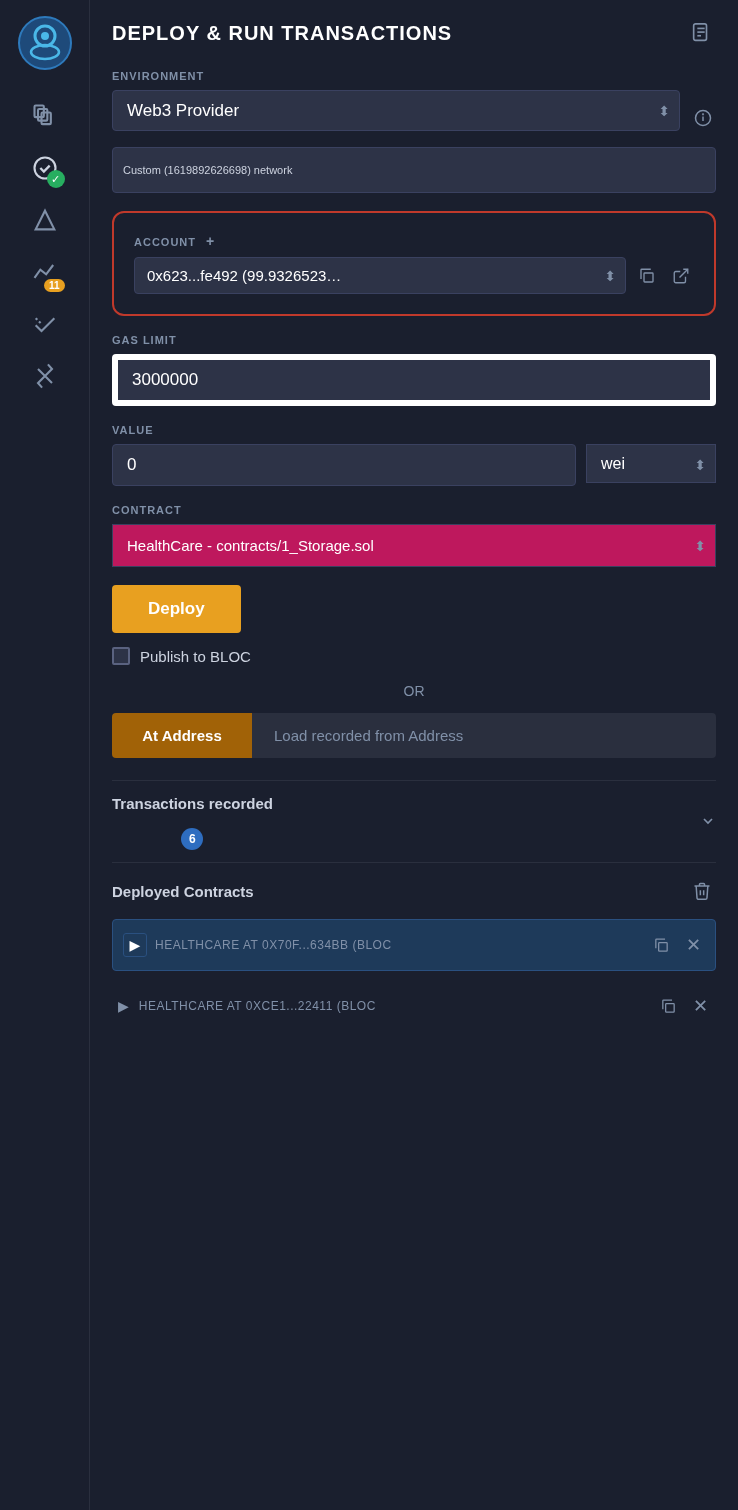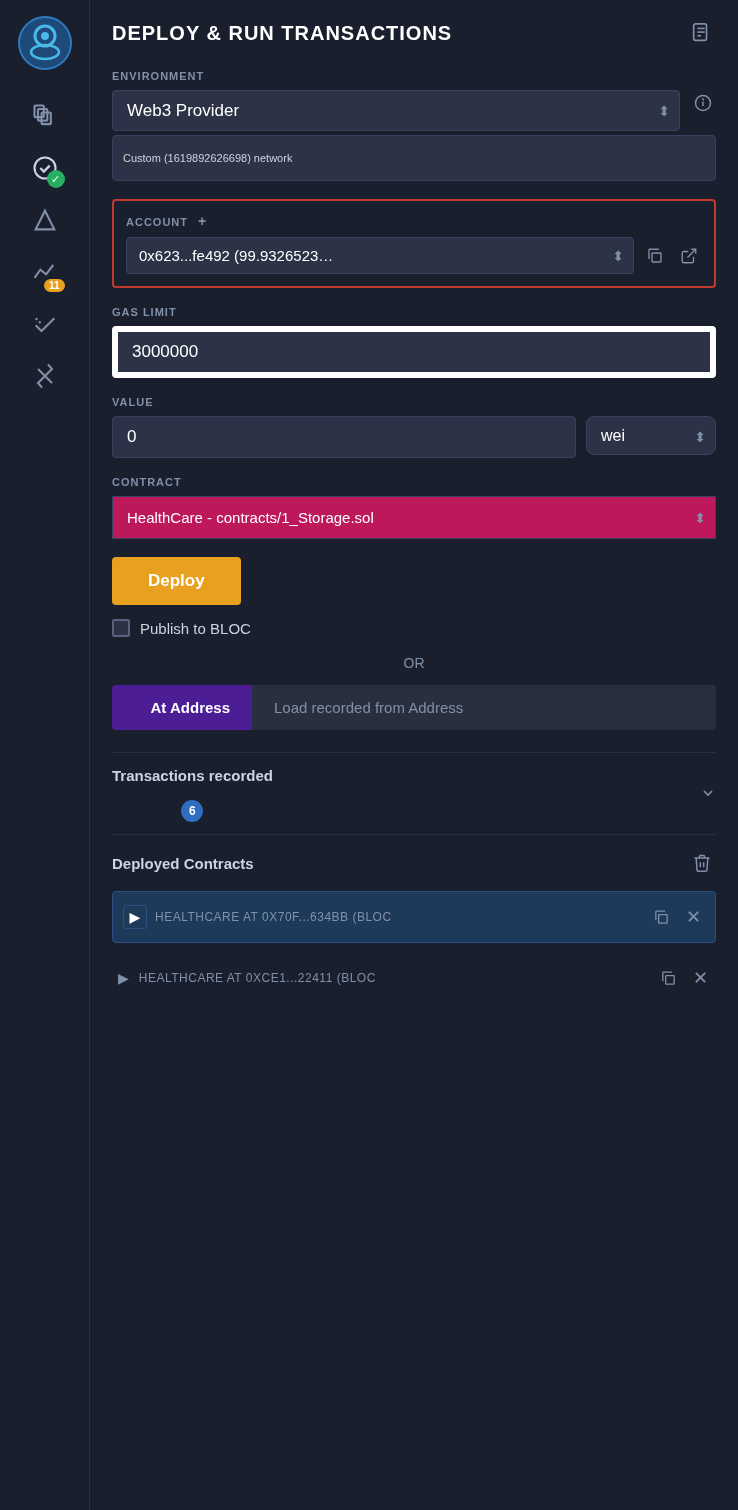--- a/index.html
+++ b/index.html
@@ -132,44 +132,44 @@
       top: 50%;
       transform: translateY(-50%);
       color: #8090a8;
       pointer-events: none;
       font-size: 14px;
     }
 
     
     .env-info-row {
       display: flex;
-      align-items: flex-start;
+      align-items: flex-end;
       gap: 10px;
-      margin-bottom: 4px;
+      margin-bottom: 16px;
     }
     .env-badge {
       background: #2d3347;
       border: 1px solid #3a4160;
       border-radius: 4px;
       font-size: 11px;
       color: #cdd3e0;
       padding: 16px 10px;
       flex: 1;
     }
     .info-icon {
       color: #8090a8;
       font-size: 16px;
       cursor: pointer;
     }
 
     
     .account-section {
       border: 2px solid #c0392b;
-      border-radius: 4px;
-      padding: 12px;
+      border-radius: 12px;
+      padding: 20px;
       margin-bottom: 18px;
     }
     .account-row {
       display: flex;
       align-items: center;
       gap: 8px;
     }
     .account-select-wrap {
       flex: 1;
       position: relative;
@@ -228,21 +228,21 @@
       padding: 10px 14px;
     }
     .unit-select-wrap {
       width: 130px;
       position: relative;
     }
     .unit-select {
       width: 100%;
       background: #2d3347;
       border: 1px solid #3a4160;
-      border-radius: 8px;
+      border-radius: 0;
       color: #fff;
       font-size: 16px;
       padding: 10px 36px 10px 14px;
       appearance: none;
       cursor: pointer;
     }
 
     
     .contract-select {
       width: 100%;
@@ -301,29 +301,28 @@
     }
 
     
     .address-row {
       display: flex;
       border-radius: 4px;
       overflow: hidden;
       margin-bottom: 22px;
     }
     .at-address-btn {
-      background: #4c1d95;
+      background: #a16207;
       color: #fff;
       font-size: 15px;
       font-weight: 600;
       border: none;
       padding: 2px 22px;
       cursor: pointer;
       min-width: 140px;
-      text-align: right;
     }
     .load-contract-btn {
       background: #2a2f3e;
       color: #8090a8;
       font-size: 15px;
       border: none;
       padding: 14px 22px;
       cursor: pointer;
       flex: 1;
       text-align: left;

